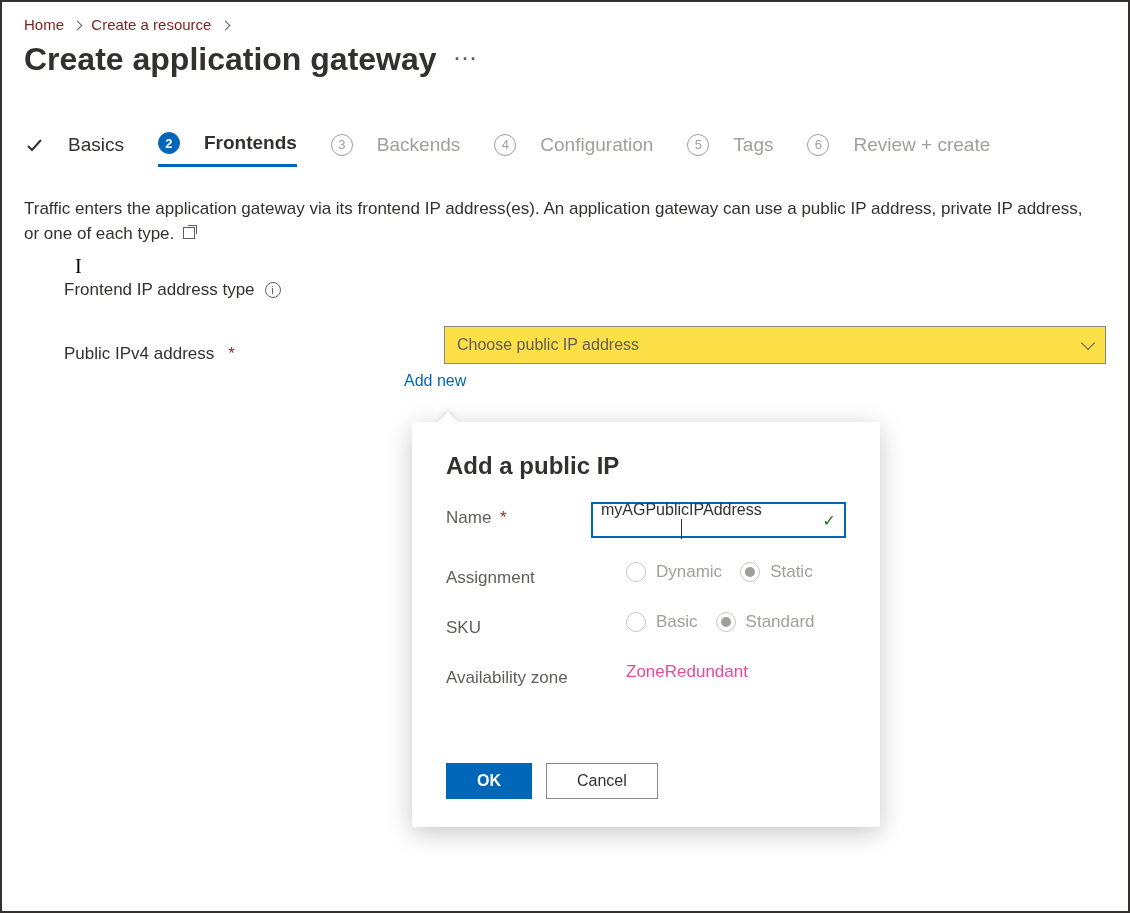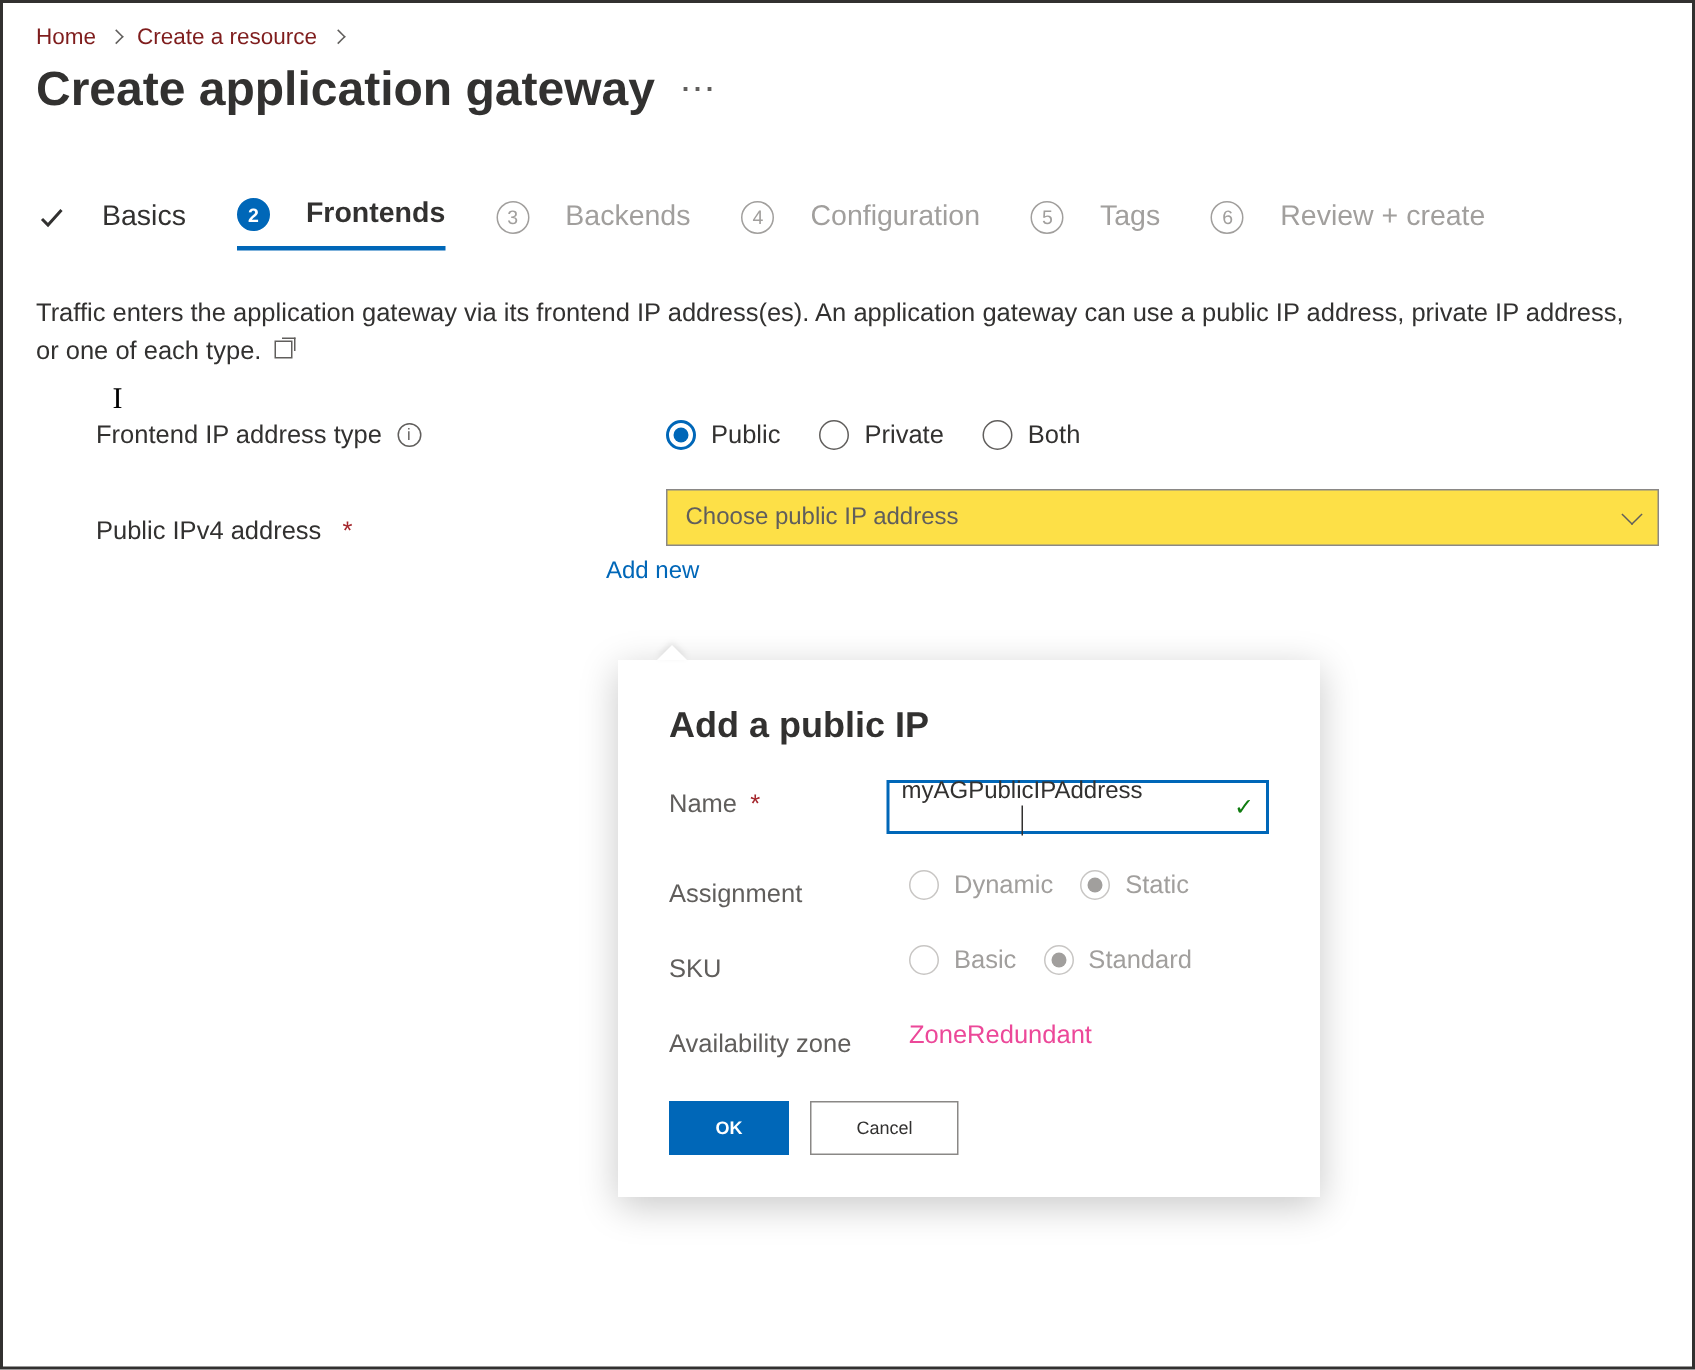--- a/index.html
+++ b/index.html
@@ -39,31 +39,31 @@
   .radio.selected { border:2px solid #0067b8;}
   .radio.selected::after { content:""; width:10px; height:10px; border-radius:50%; background:#0067b8;}
   .radio.disabled { border-color:#c8c6c4;}
   .radio.disabled.filled::after{ content:""; width:10px; height:10px; border-radius:50%; background:#a19f9d;}
   .radio-label { font-size:17px; }
   .radio-wrap { display:flex; align-items:center; gap:10px; cursor:pointer;}
   .radio-wrap.disabled { color:#a19f9d; cursor:default;}
   .select-box { flex:1; border:1px solid #8a8886; height:38px; display:flex; align-items:center; padding:0 12px; font-size:16px; color:#605e5c; justify-content:space-between; background:#fde047; max-width:700px;}
   .select-box .chevd { width:10px; height:10px; border-right:1.5px solid #605e5c; border-bottom:1.5px solid #605e5c; transform: rotate(45deg); margin-bottom:4px;}
   .add-new { color:#0067b8; font-size:16px; margin-top:8px; margin-left:380px; cursor:pointer; width: fit-content;}
-  .popup { position:absolute; left:410px; top:438px; width:468px; background:#fff; box-shadow: 0 6px 24px rgba(0,0,0,0.22); padding: 30px 34px 28px 34px;}
+  .popup { position:absolute; left:410px; top:420px; width:468px; background:#fff; box-shadow: 0 6px 24px rgba(0,0,0,0.22); padding: 30px 34px 28px 34px;}
   .popup::before { content:""; position:absolute; top:-10px; left:26px; width:0; height:0; border-left:10px solid transparent; border-right:10px solid transparent; border-bottom:10px solid #fff; filter: drop-shadow(0 -2px 2px rgba(0,0,0,0.1));}
   .popup h2 { font-size:24px; font-weight:600; margin:0 0 22px 0;}
-  .popup-row { display:flex; align-items:flex-start; margin-bottom:24px;}
+  .popup-row { display:flex; align-items:flex-start; margin-bottom:24px;gap:20px;}
   .popup-label { width:160px; font-size:17px; color:#605e5c; padding-top:6px;}
   .popup-val { flex:1; font-size:17px; display:flex; gap:18px; align-items:center;}
   .text-input { border:2px solid #0067b8; height:36px; width:255px; display:flex; align-items:center; padding:0 8px; font-size:16px; color:#323130; justify-content:space-between;}
   .text-input .caret { border-right:1px solid #323130; height:20px; margin-left:1px;}
   .text-input .checkmark { color:#107c10; font-size:16px;}
   .popup-buttons { display:flex; gap:14px; margin-top:28px;}
-  .btn { height:36px; padding:15px 30px; font-size:12px; border:1px solid #8a8886; background:#fff; cursor:pointer; display:inline-flex; align-items:center; justify-content:center;}
+  .btn { height:36px; padding:15px 30px; font-size:16px; border:1px solid #8a8886; background:#fff; cursor:pointer; display:inline-flex; align-items:center; justify-content:center;margin-top:47px;}
   .btn.primary { background:#0067b8; color:#fff; border-color:#0067b8; font-weight:600;}
   .cursor-I { position:absolute; left:73px; top:253px; font-size:20px; color:#000; font-family: serif; pointer-events:none;}
 </style>
 </head>
 <body>
 
 <div class="breadcrumb">
   <a>Home</a>
   <span class="chev"></span>
   <a>Create a resource</a>
@@ -110,34 +110,20 @@
   <span>Traffic enters the application gateway via its frontend IP address(es). An application gateway can use a public IP address, private IP address, or one of each type.</span>
   <span class="ext-icon"></span>
 </div>
 
 <span class="cursor-I">I</span>
 
 <div class="form-row">
   <div class="form-label">
     <span>Frontend IP address type</span>
     <span class="info">i</span>
-  </div>
-  <div class="radio-group">
-    <div class="radio-wrap">
-      <span class="radio selected"></span>
-      <span class="radio-label">Public</span>
-    </div>
-    <div class="radio-wrap">
-      <span class="radio"></span>
-      <span class="radio-label">Private</span>
-    </div>
-    <div class="radio-wrap">
-      <span class="radio"></span>
-      <span class="radio-label">Both</span>
-    </div>
   </div>
 </div>
 
 <div class="form-row" style="margin-top:26px;">
   <div class="form-label">
     <span>Public IPv4 address</span>
     <span class="req">*</span>
   </div>
   <div class="select-box">
     <span>Choose public IP address</span>

